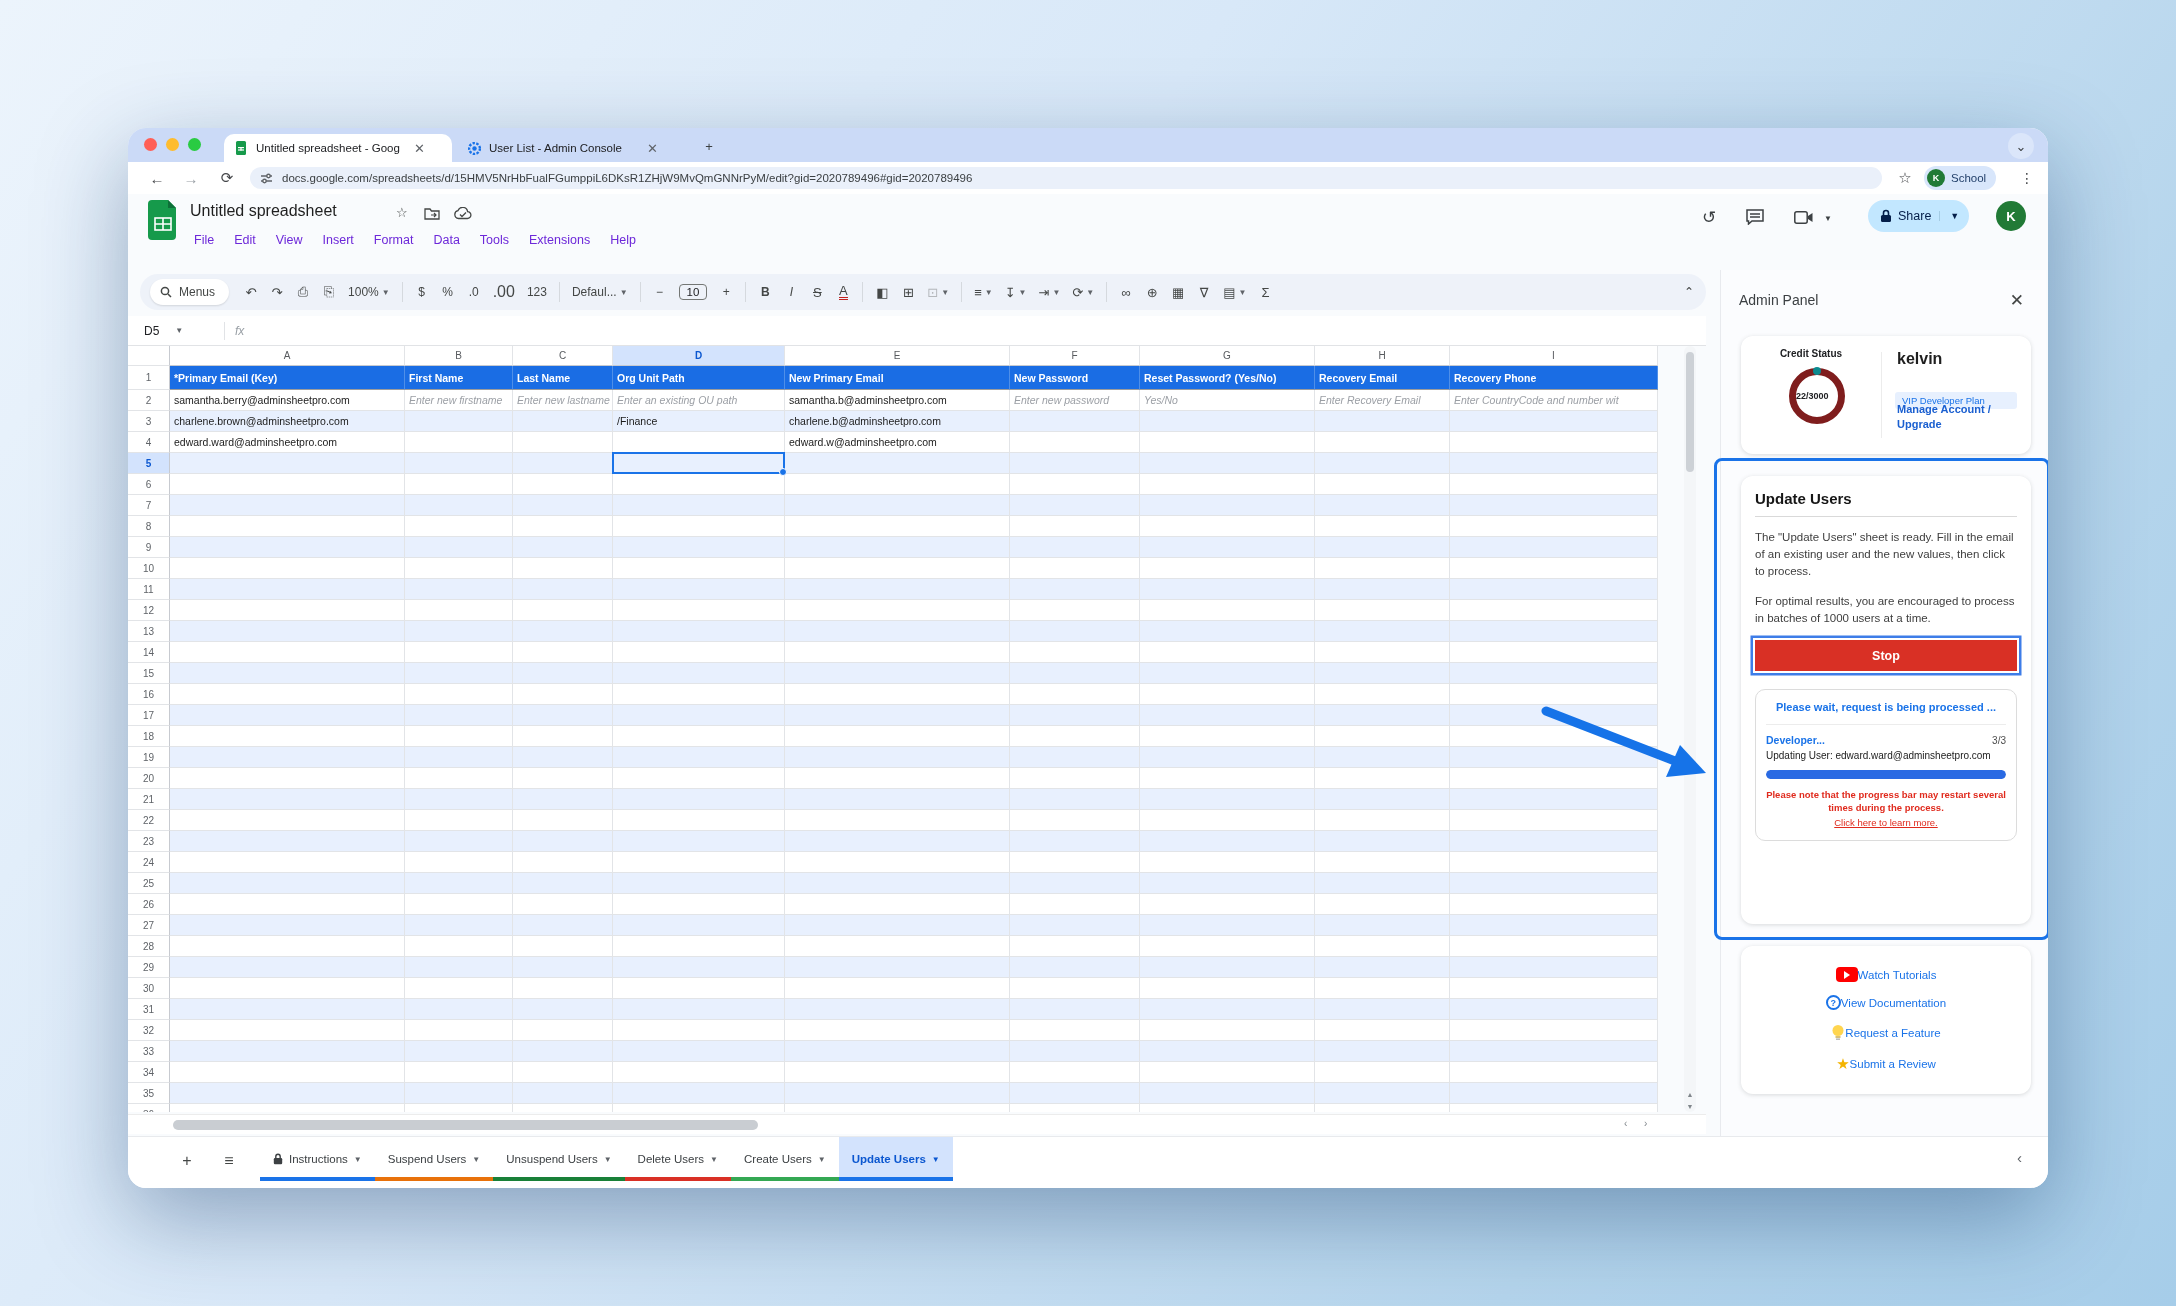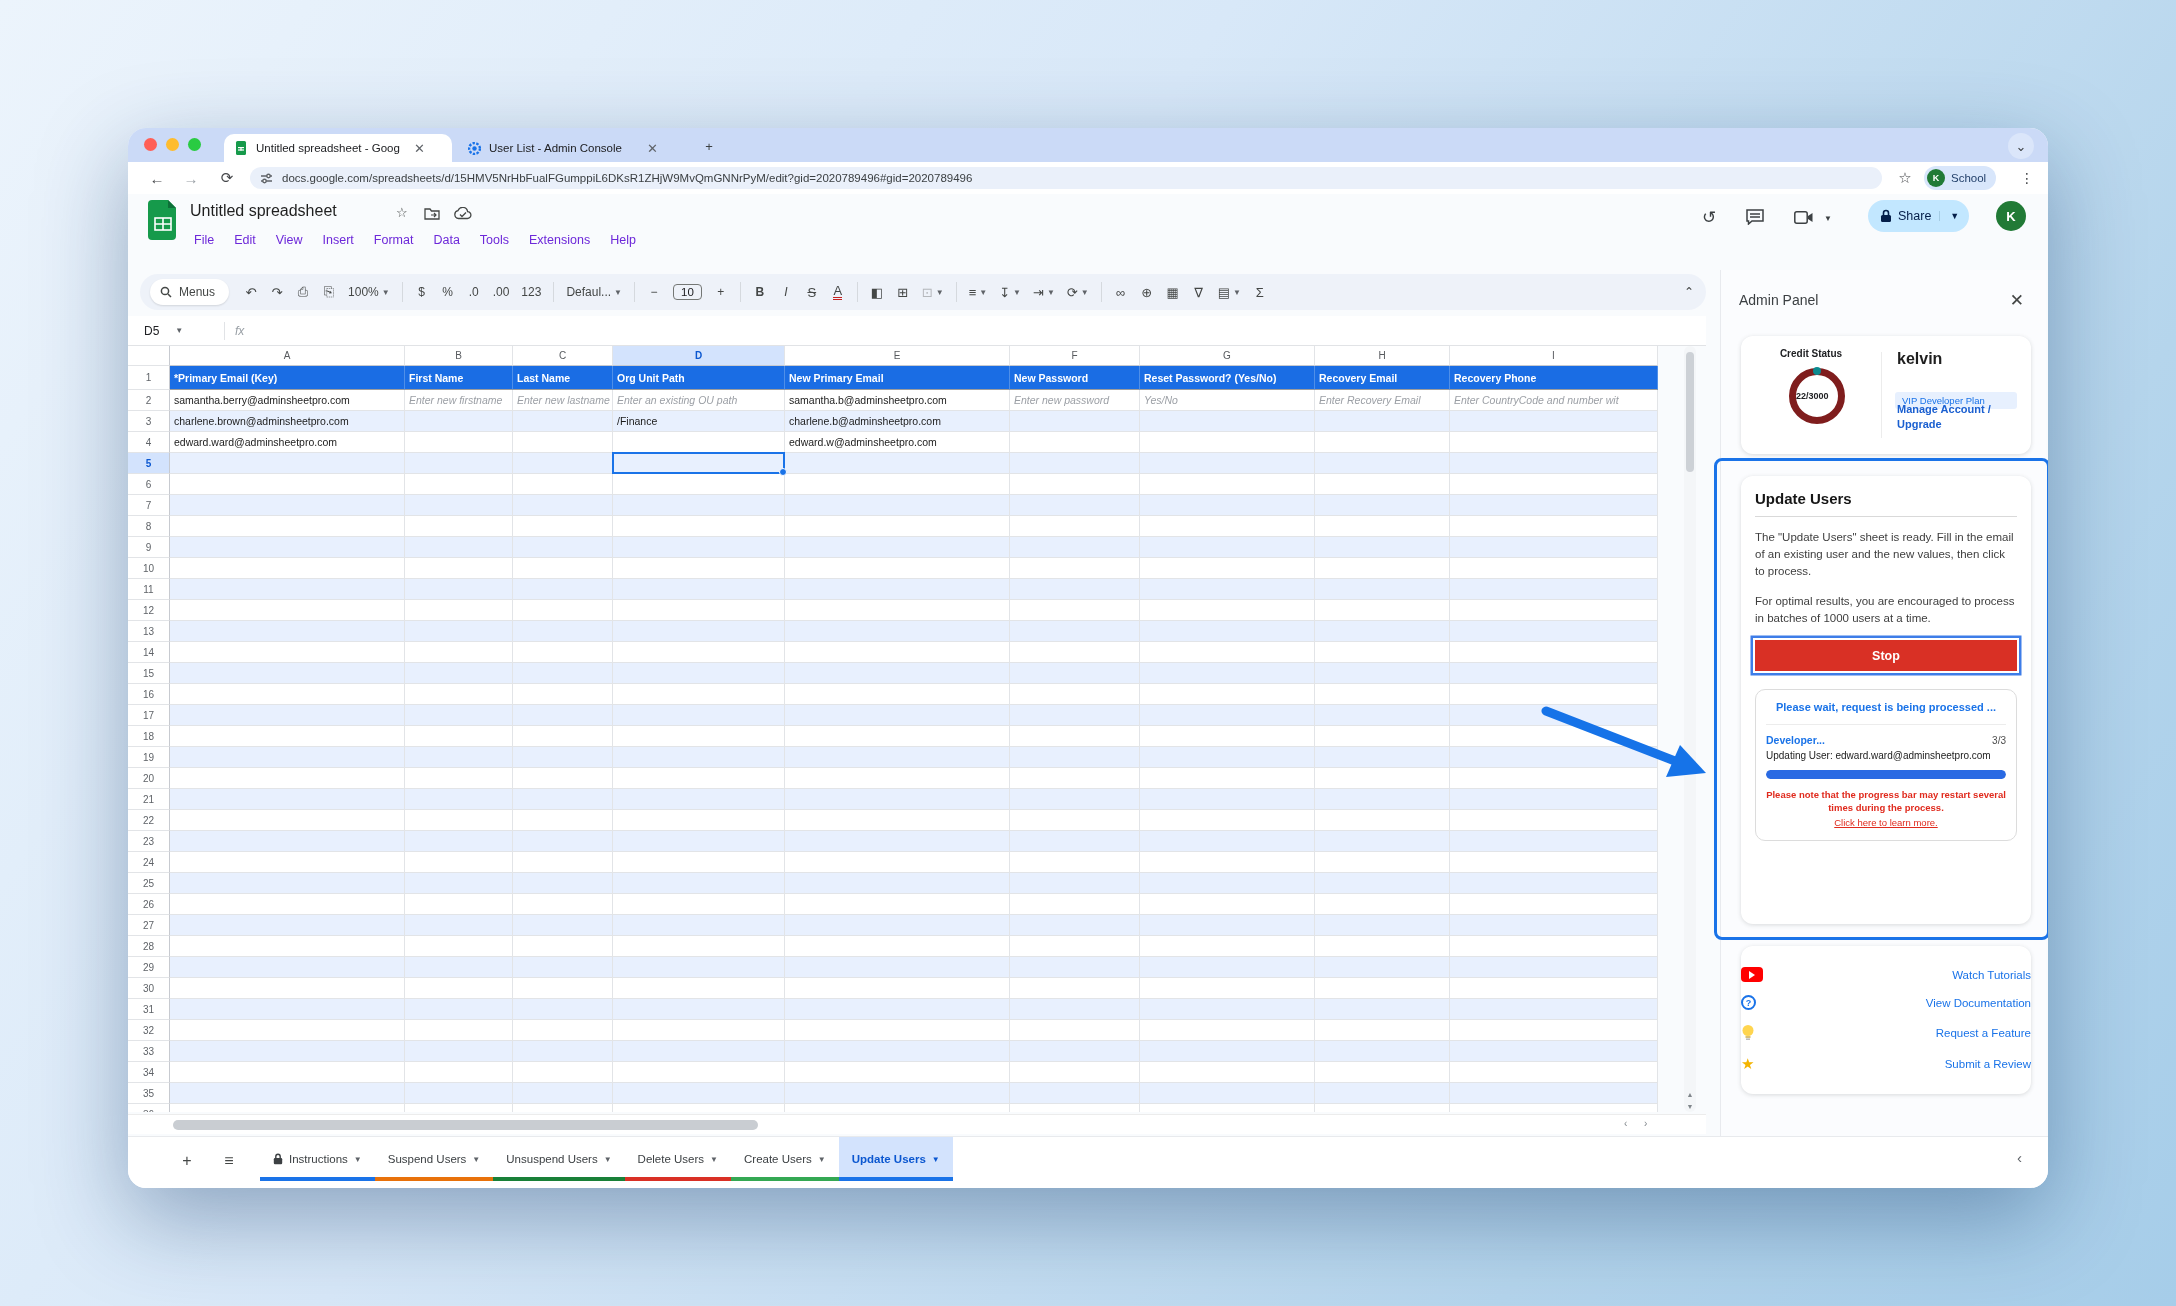--- a/index.html
+++ b/index.html
@@ -120,21 +120,21 @@
   .procbox hr{border:none;border-top:1px solid #ececec;margin:9px 0}
   .prow{display:flex;justify-content:space-between;align-items:baseline}
   .ptext{font-size:10.5px;font-weight:bold;color:#1a73e8}
   .pcount{font-size:10px;color:#4d4d4d}
   .pdetail{font-size:10px;color:#222;margin-top:4px;white-space:nowrap;overflow:hidden}
   .pbar{height:9px;border-radius:5px;background:#e8eaed;margin-top:9px;overflow:hidden}
   .pfill{height:100%;background:#2a6ae3;border-radius:5px}
   .pnote{font-size:9.5px;font-weight:bold;color:#e02a1d;text-align:center;line-height:1.35;margin-top:10px}
   .plink{display:block;font-size:9.5px;color:#e02a1d;text-align:center;text-decoration:underline;margin-top:2px}
   .linkscard{top:676px;height:148px;display:flex;flex-direction:column;justify-content:space-evenly;padding:8px 0}
-  .linkrow{display:flex;align-items:center;justify-content:space-between;gap:0}
+  .linkrow{display:flex;align-items:center;justify-content:center;gap:0}
   .linkrow .lt{font-size:11.5px;color:#1a73e8}
   .yt{width:22px;height:15px;background:#ff0000;border-radius:4px;display:flex;align-items:center;justify-content:center}
   .yt:before{content:"";border-left:6px solid #fff;border-top:4px solid transparent;border-bottom:4px solid transparent}
   .qm{width:15px;height:15px;border-radius:50%;border:2px solid #1a73e8;color:#1a73e8;font-size:9px;
       font-weight:bold;display:flex;align-items:center;justify-content:center}
   .staric{color:#f4b400;font-size:15px}
   .annot{position:absolute;left:1586px;top:330px;width:336px;height:482px;border:3px solid #1a73e8;
          border-radius:8px;pointer-events:none;z-index:6}
   
   .tabbar{position:absolute;left:0;top:1008px;width:1920px;height:52px;background:#fff;border-top:1px solid #e8eaed}
@@ -286,21 +286,21 @@
       <span class="tb-btn">
         <span style="font-size: 12px;">$</span>
       </span>
       <span class="tb-btn">
         <span style="font-size: 12px;">%</span>
       </span>
       <span class="tb-btn">
         <span style="font-size: 12px;">.0</span>
       </span>
       <span class="tb-btn">
-        <span style="font-size: 12px;">.00</span>
+        <span style="font-size: 16px;">.00</span>
       </span>
       <span class="tb-btn">
         <span style="font-size: 12px;">123</span>
       </span>
       <div class="tb-sep"></div>
       <span class="tb-btn">
         <span style="font-size: 12px;">Defaul...</span>
         <span class="caret">▼</span>
       </span>
       <div class="tb-sep"></div>

